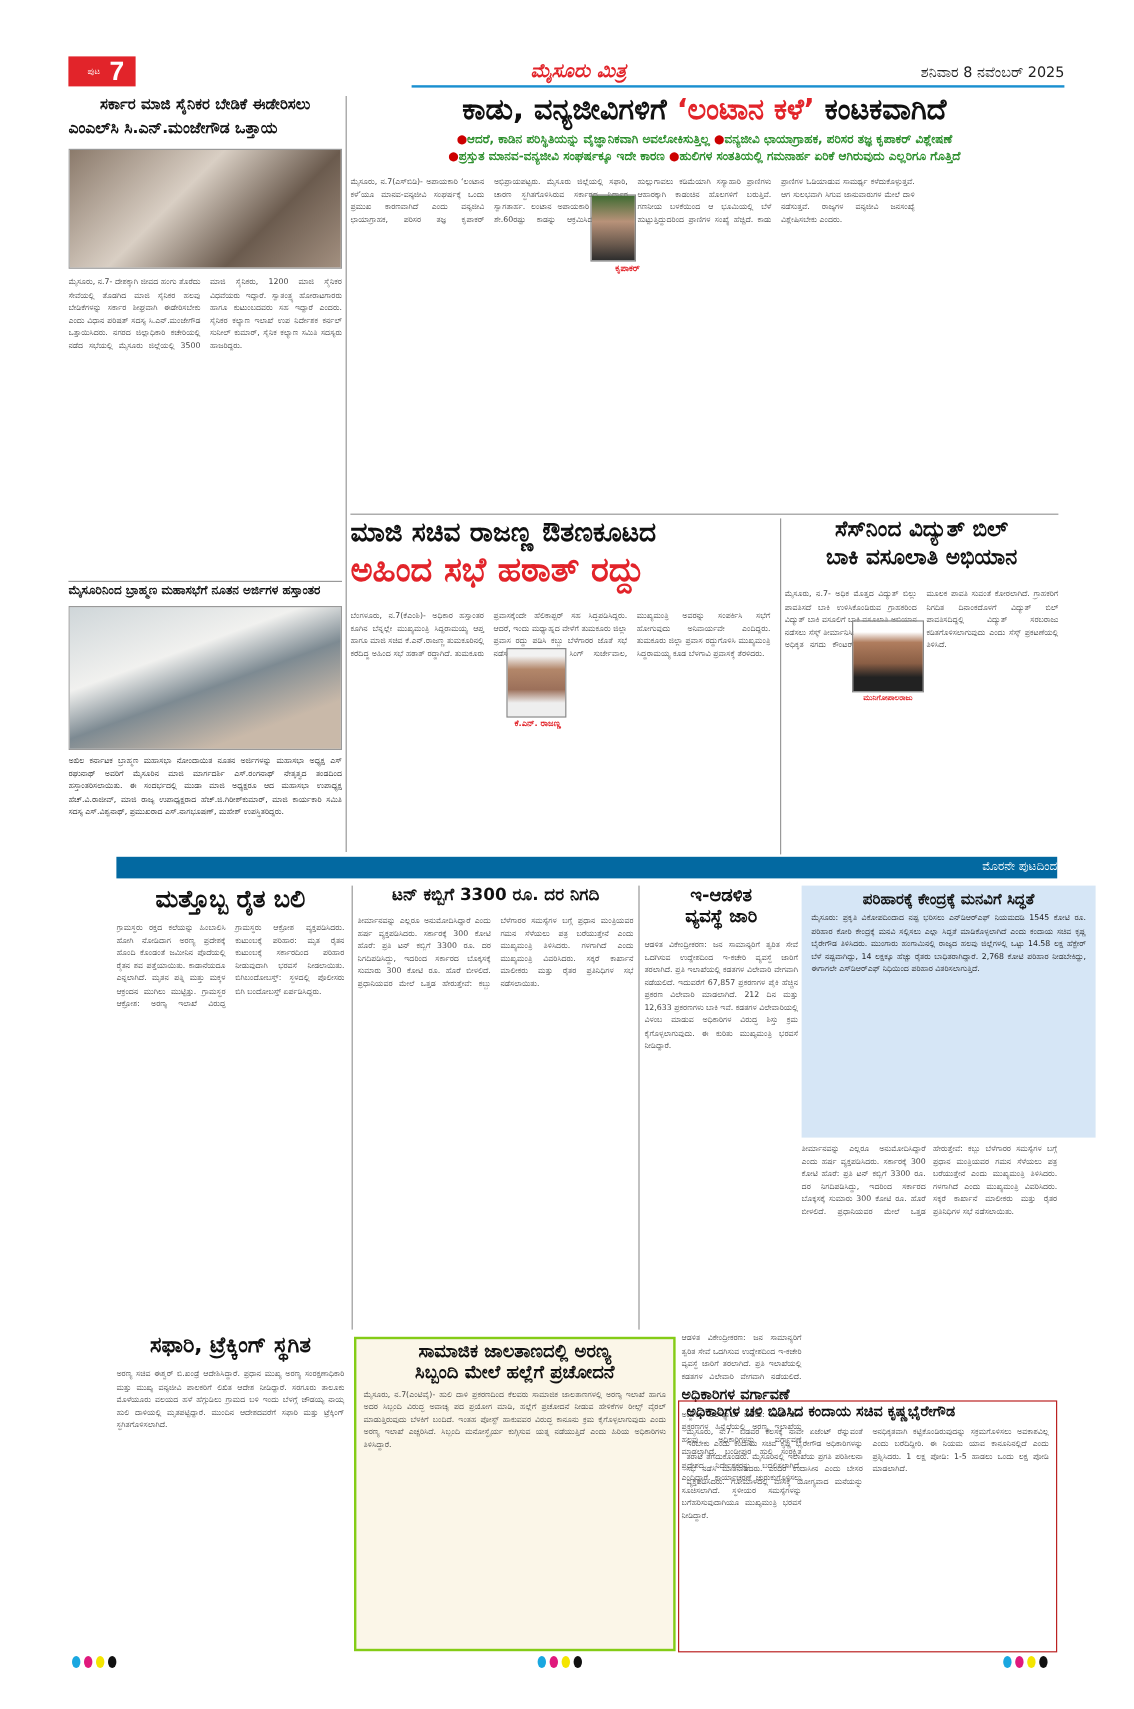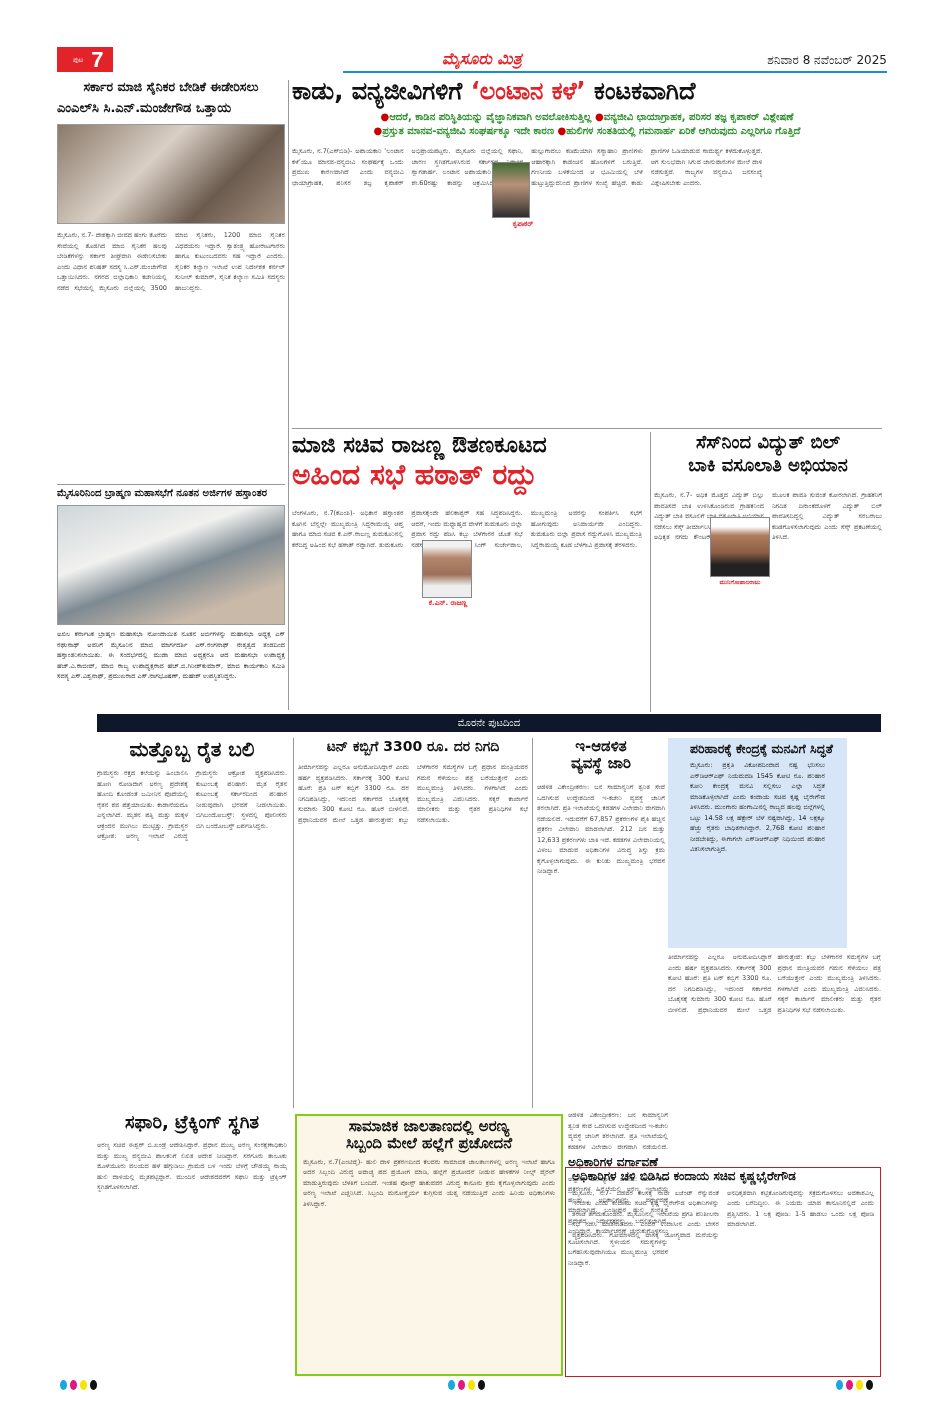--- a/index.html
+++ b/index.html
@@ -15,21 +15,21 @@
 .mastline{position:absolute;left:286px;top:24px;width:544px;height:2px;background:#1a8fd0}
 .hl{font-weight:bold;color:#111;line-height:1.15}
 .red{color:#e2242a}
 .body-text{font-size:6.5px;line-height:10.5px;color:#444;text-align:justify;overflow:hidden}
 .col{position:absolute;overflow:hidden}
 .photo{position:absolute;background:linear-gradient(135deg,#8b7a6b,#d9cfc4 40%,#6b5b4e 70%,#a39080);border:1px solid #999}
 .photo.b{background:linear-gradient(160deg,#cfd6d9,#f1f1ef 35%,#7d8a92 55%,#c9b9a9 80%)}
 .portrait{position:absolute;background:radial-gradient(circle at 50% 40%,#c89a7a 0 25%,#3a3a3a 26% 32%,#e8e8e8 33%);border:1px solid #888}
 .vline{position:absolute;width:1px;background:#999}
 .hline{position:absolute;height:1px;background:#999}
-.blue-bar{left:97px;top:714px;width:784px;height:18px;background:#0f172a;color:#fff;font-size:10px;text-align:center;line-height:18px}
+.blue-bar{left:97px;top:714px;width:784px;height:18px;background:#0369a1;color:#fff;font-size:10px;text-align:right;line-height:18px}
 .bullets{font-size:10px;color:#2d8f2d;font-weight:bold;text-align:center;line-height:14px}
 .bullets .dot{color:#c00}
 .boxed{border:2px solid #84cc16;background:#fbf6e8}
 .redbox{border:1px solid #b22;}
 .bluebox{background:#d6e6f6}
 .reg{position:absolute;top:1380px;display:flex;gap:3px}
 .reg span{width:7px;height:10px;border-radius:50%;display:block}
 .caption{position:absolute;font-size:7px;color:#e2242a;font-weight:bold;text-align:center}
 </style>
 </head>
@@ -55,21 +55,21 @@
 
 <div class="col" style="left:57px;top:487px;width:228px;height:225px">
   <div class="hl" style="font-size:10px;white-space:nowrap">ಮೈಸೂರಿನಿಂದ ಬ್ರಾಹ್ಮಣ ಮಹಾಸಭೆಗೆ ನೂತನ ಅರ್ಜಿಗಳ ಹಸ್ತಾಂತರ</div>
   <div class="photo b" style="left:0;top:18px;width:228px;height:120px"></div>
   <div class="body-text" style="position:absolute;top:142px;left:0;width:228px;height:80px;font-size:6.5px;color:#222">ಅಖಿಲ ಕರ್ನಾಟಕ ಬ್ರಾಹ್ಮಣ ಮಹಾಸಭಾ ನೋಂದಾಯಿತ ನೂತನ ಅರ್ಜಿಗಳನ್ನು ಮಹಾಸಭಾ ಅಧ್ಯಕ್ಷ ಎಸ್ ರಘುನಾಥ್ ಅವರಿಗೆ ಮೈಸೂರಿನ ಮಾಜಿ ಮಾರ್ಗದರ್ಶಿ ಎಸ್.ರಂಗನಾಥ್ ನೇತೃತ್ವದ ತಂಡದಿಂದ ಹಸ್ತಾಂತರಿಸಲಾಯಿತು. ಈ ಸಂದರ್ಭದಲ್ಲಿ ಮುಡಾ ಮಾಜಿ ಅಧ್ಯಕ್ಷರೂ ಆದ ಮಹಾಸಭಾ ಉಪಾಧ್ಯಕ್ಷ ಹೆಚ್.ವಿ.ರಾಜೀವ್, ಮಾಜಿ ರಾಜ್ಯ ಉಪಾಧ್ಯಕ್ಷರಾದ ಹೆಚ್.ಜಿ.ಗಿರೀಶ್‌ಕುಮಾರ್, ಮಾಜಿ ಕಾರ್ಯಕಾರಿ ಸಮಿತಿ ಸದಸ್ಯ ಎಸ್.ವಿಶ್ವನಾಥ್, ಪ್ರಮುಖರಾದ ಎಸ್.ನಾಗಭೂಷಣ್, ಮಹೇಶ್ ಉಪಸ್ಥಿತರಿದ್ದರು.</div>
 </div>
 
 <div class="vline" style="left:288px;top:80px;height:630px"></div>
 
 <div class="col" style="left:292px;top:78px;width:590px;height:345px">
-  <div class="hl" style="font-size:24px;white-space:nowrap;text-align:left">
+  <div class="hl" style="font-size:24px;white-space:nowrap;text-align:center">
     <span>ಕಾಡು, ವನ್ಯಜೀವಿಗಳಿಗೆ </span><span class="red">‘ಲಂಟಾನ ಕಳೆ’</span><span> ಕಂಟಕವಾಗಿದೆ</span>
   </div>
   <div class="bullets" style="margin-top:4px">
     <div><span class="dot">●</span><span>ಆದರೆ, ಕಾಡಿನ ಪರಿಸ್ಥಿತಿಯನ್ನು ವೈಜ್ಞಾನಿಕವಾಗಿ ಅವಲೋಕಿಸುತ್ತಿಲ್ಲ</span> <span class="dot">●</span><span>ವನ್ಯಜೀವಿ ಛಾಯಾಗ್ರಾಹಕ, ಪರಿಸರ ತಜ್ಞ ಕೃಪಾಕರ್ ವಿಶ್ಲೇಷಣೆ</span></div>
     <div><span class="dot">●</span><span>ಪ್ರಸ್ತುತ ಮಾನವ-ವನ್ಯಜೀವಿ ಸಂಘರ್ಷಕ್ಕೂ ಇದೇ ಕಾರಣ</span> <span class="dot">●</span><span>ಹುಲಿಗಳ ಸಂತತಿಯಲ್ಲಿ ಗಮನಾರ್ಹ ಏರಿಕೆ ಆಗಿರುವುದು ಎಲ್ಲರಿಗೂ ಗೊತ್ತಿದೆ</span></div>
   </div>
   <div class="body-text" style="position:absolute;top:68px;left:0;width:590px;height:275px;column-count:5;column-gap:8px">ಮೈಸೂರು, ನ.7(ಎಸ್‌ಬಿಡಿ)- ಅಪಾಯಕಾರಿ ‘ಲಂಟಾನ ಕಳೆ’ಯೂ ಮಾನವ-ವನ್ಯಜೀವಿ ಸಂಘರ್ಷಕ್ಕೆ ಒಂದು ಪ್ರಮುಖ ಕಾರಣವಾಗಿದೆ ಎಂದು ವನ್ಯಜೀವಿ ಛಾಯಾಗ್ರಾಹಕ, ಪರಿಸರ ತಜ್ಞ ಕೃಪಾಕರ್ ಅಭಿಪ್ರಾಯಪಟ್ಟರು. ಮೈಸೂರು ಜಿಲ್ಲೆಯಲ್ಲಿ ಸಫಾರಿ, ಚಾರಣ ಸ್ಥಗಿತಗೊಳಿಸಿರುವ ಸರ್ಕಾರದ ನಿರ್ಧಾರ ಸ್ವಾಗತಾರ್ಹ. ಲಂಟಾನ ಅಪಾಯಕಾರಿ ಕಳೆ, ಪ್ರಸ್ತುತ ಶೇ.60ರಷ್ಟು ಕಾಡನ್ನು ಆಕ್ರಮಿಸಿದೆ. ಕಾಡಿನಲ್ಲಿ ಹುಲ್ಲುಗಾವಲು ಕಡಿಮೆಯಾಗಿ ಸಸ್ಯಾಹಾರಿ ಪ್ರಾಣಿಗಳು ಆಹಾರಕ್ಕಾಗಿ ಕಾಡಂಚಿನ ಹೊಲಗಳಿಗೆ ಬರುತ್ತಿವೆ. ಗಣನೀಯ ಬಳಕೆಯಿಂದ ಆ ಭೂಮಿಯಲ್ಲಿ ಬೆಳೆ ಹುಟ್ಟುತ್ತಿದ್ದುದರಿಂದ ಪ್ರಾಣಿಗಳ ಸಂಖ್ಯೆ ಹೆಚ್ಚಿದೆ. ಕಾಡು ಪ್ರಾಣಿಗಳ ಓಡಿಯಾಡುವ ಸಾಮರ್ಥ್ಯ ಕಳೆದುಕೊಳ್ಳುತ್ತವೆ. ಆಗ ಸುಲಭವಾಗಿ ಸಿಗುವ ಜಾನುವಾರುಗಳ ಮೇಲೆ ದಾಳಿ ನಡೆಸುತ್ತವೆ. ರಾಜ್ಯಗಳ ವನ್ಯಜೀವಿ ಜನಸಂಖ್ಯೆ ವಿಶ್ಲೇಷಿಸಬೇಕು ಎಂದರು.</div>
   <div class="portrait" style="left:200px;top:84px;width:38px;height:56px;background:linear-gradient(180deg,#3f6b32,#b89279 40%,#6b5a4e 75%,#2d2d2d)"></div>
   <div class="caption" style="left:208px;top:142px;width:46px">ಕೃಪಾಕರ್</div>
 </div>
@@ -112,21 +112,21 @@
 </div>
 
 <div class="vline" style="left:532px;top:738px;height:370px"></div>
 
 <div class="col" style="left:537px;top:738px;width:128px;height:370px">
   <div class="hl" style="font-size:15px;text-align:center">ಇ-ಆಡಳಿತ</div>
   <div class="hl" style="font-size:15px;text-align:center">ವ್ಯವಸ್ಥೆ ಜಾರಿ</div>
   <div class="body-text" style="position:absolute;top:44px;left:0;width:128px;height:320px">ಆಡಳಿತ ವಿಕೇಂದ್ರೀಕರಣ: ಜನ ಸಾಮಾನ್ಯರಿಗೆ ತ್ವರಿತ ಸೇವೆ ಒದಗಿಸುವ ಉದ್ದೇಶದಿಂದ ಇ-ಕಚೇರಿ ವ್ಯವಸ್ಥೆ ಜಾರಿಗೆ ತರಲಾಗಿದೆ. ಪ್ರತಿ ಇಲಾಖೆಯಲ್ಲಿ ಕಡತಗಳ ವಿಲೇವಾರಿ ವೇಗವಾಗಿ ನಡೆಯಲಿದೆ. ಇದುವರೆಗೆ 67,857 ಪ್ರಕರಣಗಳ ಪೈಕಿ ಹೆಚ್ಚಿನ ಪ್ರಕರಣ ವಿಲೇವಾರಿ ಮಾಡಲಾಗಿದೆ. 212 ದಿನ ಮತ್ತು 12,633 ಪ್ರಕರಣಗಳು ಬಾಕಿ ಇವೆ. ಕಡತಗಳ ವಿಲೇವಾರಿಯಲ್ಲಿ ವಿಳಂಬ ಮಾಡುವ ಅಧಿಕಾರಿಗಳ ವಿರುದ್ಧ ಶಿಸ್ತು ಕ್ರಮ ಕೈಗೊಳ್ಳಲಾಗುವುದು. ಈ ಕುರಿತು ಮುಖ್ಯಮಂತ್ರಿ ಭರವಸೆ ನೀಡಿದ್ದಾರೆ.</div>
 </div>
 
-<div class="col bluebox" style="left:668px;top:738px;width:179px;height:210px;padding:4px 22px">
+<div class="col bluebox" style="left:668px;top:738px;width:245px;height:210px;padding:4px 8px">
   <div class="hl" style="font-size:12.5px;text-align:center;white-space:nowrap">ಪರಿಹಾರಕ್ಕೆ ಕೇಂದ್ರಕ್ಕೆ ಮನವಿಗೆ ಸಿದ್ಧತೆ</div>
   <div class="body-text" style="margin-top:4px;height:185px;color:#222">ಮೈಸೂರು: ಪ್ರಕೃತಿ ವಿಕೋಪದಿಂದಾದ ನಷ್ಟ ಭರಿಸಲು ಎನ್‌ಡಿಆರ್‌ಎಫ್ ನಿಯಮದಡಿ 1545 ಕೋಟಿ ರೂ. ಪರಿಹಾರ ಕೋರಿ ಕೇಂದ್ರಕ್ಕೆ ಮನವಿ ಸಲ್ಲಿಸಲು ಎಲ್ಲಾ ಸಿದ್ಧತೆ ಮಾಡಿಕೊಳ್ಳಲಾಗಿದೆ ಎಂದು ಕಂದಾಯ ಸಚಿವ ಕೃಷ್ಣ ಬೈರೇಗೌಡ ತಿಳಿಸಿದರು. ಮುಂಗಾರು ಹಂಗಾಮಿನಲ್ಲಿ ರಾಜ್ಯದ ಹಲವು ಜಿಲ್ಲೆಗಳಲ್ಲಿ ಒಟ್ಟು 14.58 ಲಕ್ಷ ಹೆಕ್ಟೇರ್ ಬೆಳೆ ನಷ್ಟವಾಗಿದ್ದು, 14 ಲಕ್ಷಕ್ಕೂ ಹೆಚ್ಚು ರೈತರು ಬಾಧಿತರಾಗಿದ್ದಾರೆ. 2,768 ಕೋಟಿ ಪರಿಹಾರ ನೀಡಬೇಕಿದ್ದು, ಈಗಾಗಲೇ ಎಸ್‌ಡಿಆರ್‌ಎಫ್ ನಿಧಿಯಿಂದ ಪರಿಹಾರ ವಿತರಿಸಲಾಗುತ್ತಿದೆ.</div>
 </div>
 <div class="col" style="left:668px;top:952px;width:213px;height:205px">
   <div class="body-text" style="height:205px;column-count:2;column-gap:6px">ತೀರ್ಮಾನವನ್ನು ಎಲ್ಲರೂ ಅನುಮೋದಿಸಿದ್ದಾರೆ ಎಂದು ಹರ್ಷ ವ್ಯಕ್ತಪಡಿಸಿದರು. ಸರ್ಕಾರಕ್ಕೆ 300 ಕೋಟಿ ಹೊರೆ: ಪ್ರತಿ ಟನ್ ಕಬ್ಬಿಗೆ 3300 ರೂ. ದರ ನಿಗದಿಪಡಿಸಿದ್ದು, ಇದರಿಂದ ಸರ್ಕಾರದ ಬೊಕ್ಕಸಕ್ಕೆ ಸುಮಾರು 300 ಕೋಟಿ ರೂ. ಹೊರೆ ಬೀಳಲಿದೆ. ಪ್ರಧಾನಿಯವರ ಮೇಲೆ ಒತ್ತಡ ಹೇರುತ್ತೇವೆ: ಕಬ್ಬು ಬೆಳೆಗಾರರ ಸಮಸ್ಯೆಗಳ ಬಗ್ಗೆ ಪ್ರಧಾನ ಮಂತ್ರಿಯವರ ಗಮನ ಸೆಳೆಯಲು ಪತ್ರ ಬರೆಯುತ್ತೇನೆ ಎಂದು ಮುಖ್ಯಮಂತ್ರಿ ತಿಳಿಸಿದರು. ಗಳಗಾಗಿದೆ ಎಂದು ಮುಖ್ಯಮಂತ್ರಿ ವಿವರಿಸಿದರು. ಸಕ್ಕರೆ ಕಾರ್ಖಾನೆ ಮಾಲೀಕರು ಮತ್ತು ರೈತರ ಪ್ರತಿನಿಧಿಗಳ ಸಭೆ ನಡೆಸಲಾಯಿತು.</div>
 </div>
 
 <div class="col boxed" style="left:295px;top:1114px;width:268px;height:262px;padding:2px 6px">
   <div class="hl" style="font-size:15px;text-align:center;white-space:nowrap">ಸಾಮಾಜಿಕ ಜಾಲತಾಣದಲ್ಲಿ ಅರಣ್ಯ</div>
   <div class="hl" style="font-size:15px;text-align:center;white-space:nowrap">ಸಿಬ್ಬಂದಿ ಮೇಲೆ ಹಲ್ಲೆಗೆ ಪ್ರಚೋದನೆ</div>

